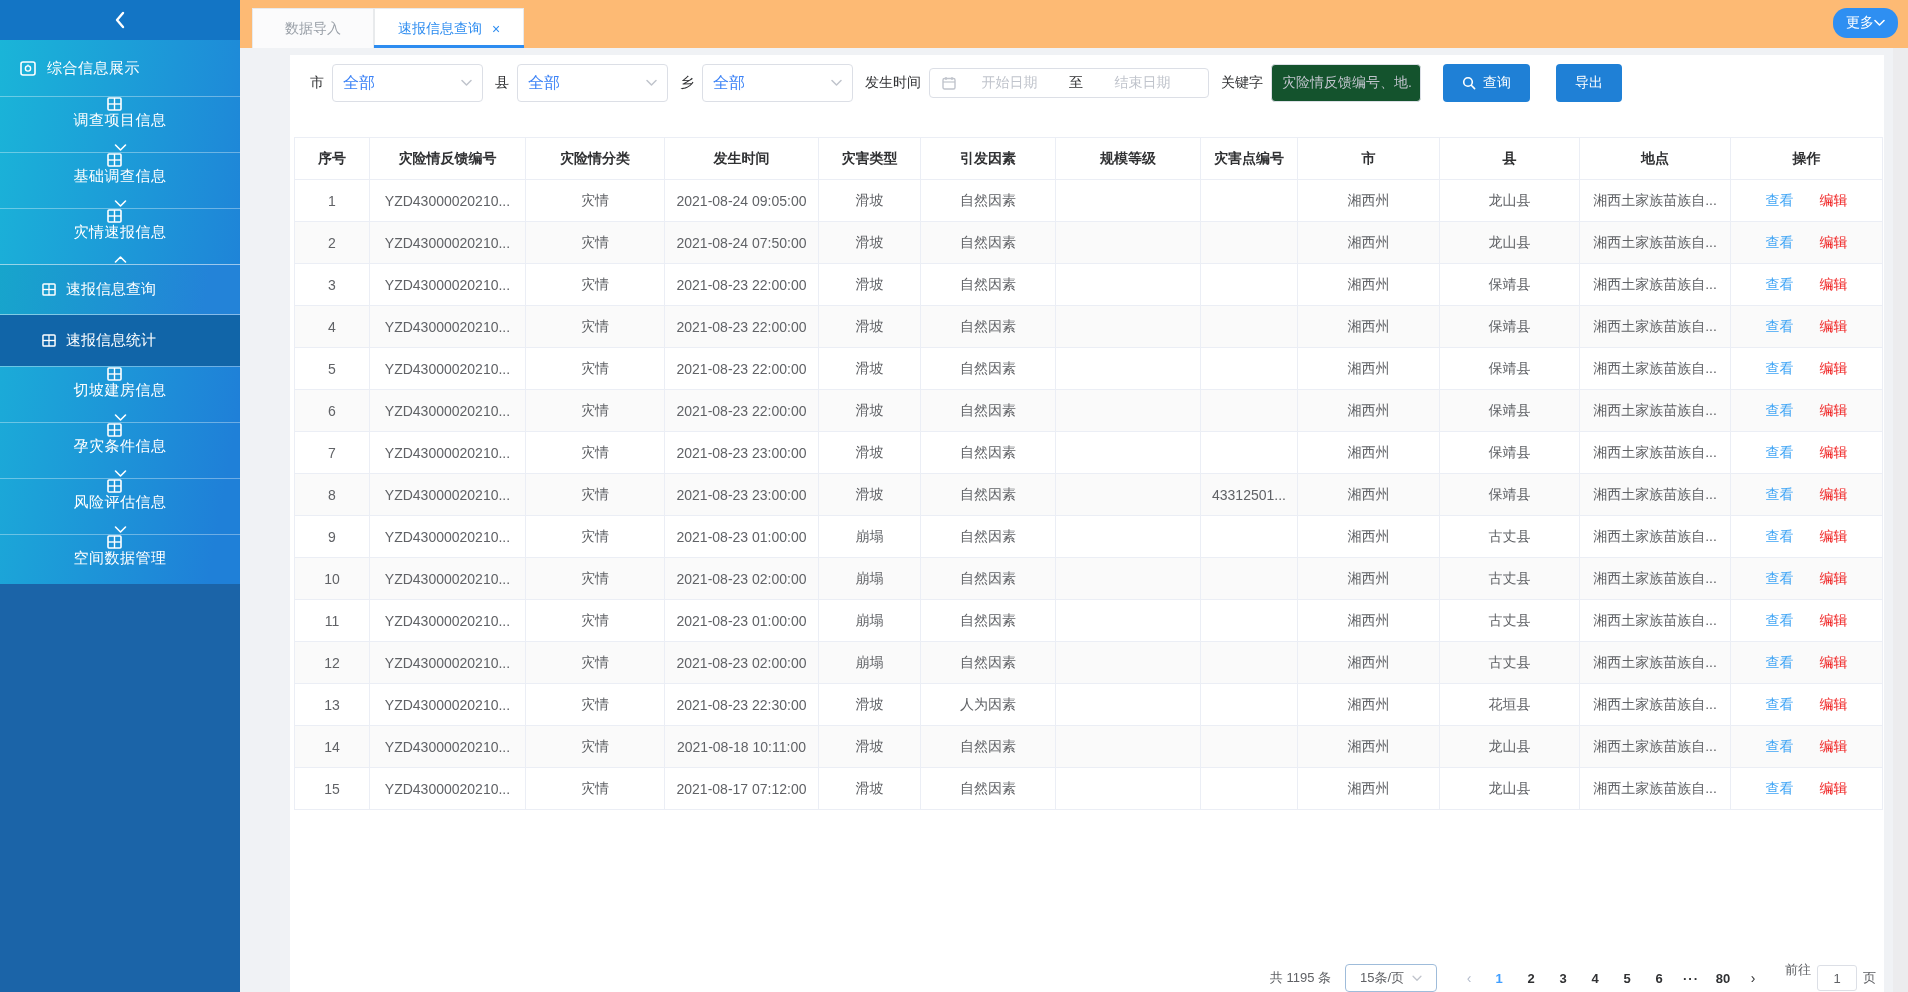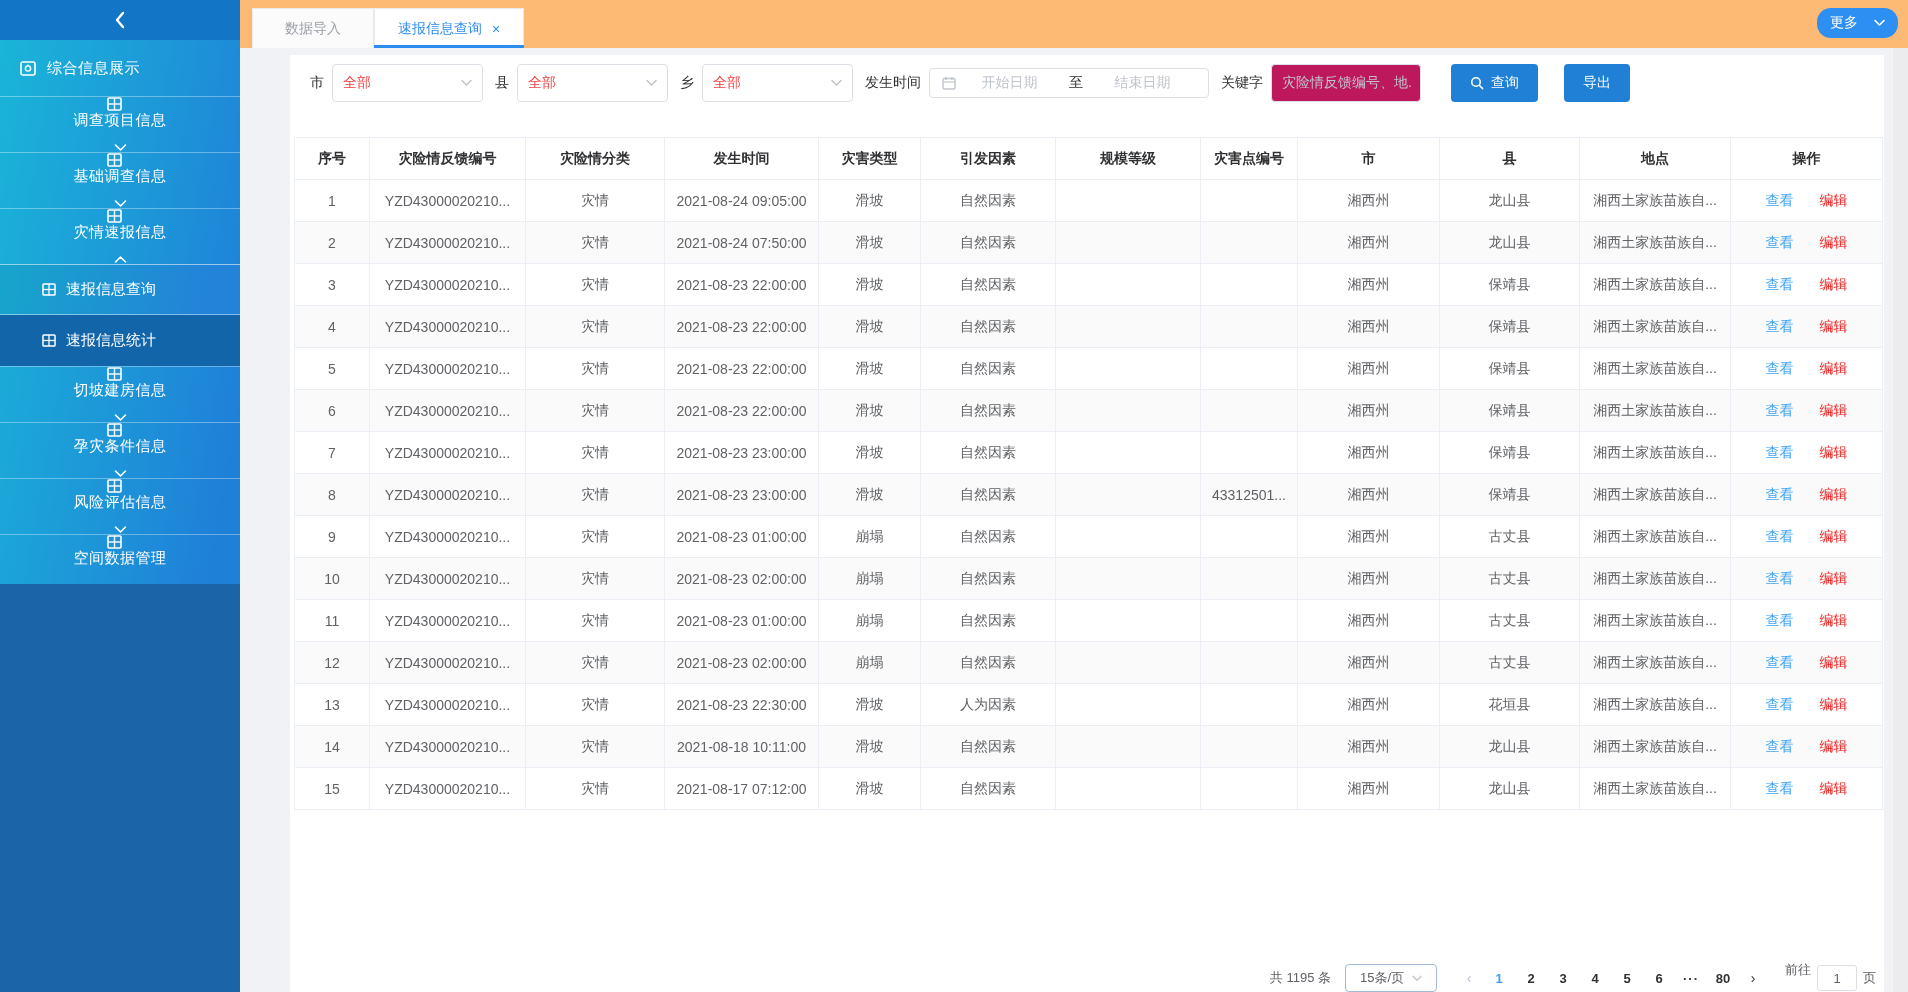--- a/index.html
+++ b/index.html
@@ -27,39 +27,39 @@
   .main { position:absolute; left:240px; top:0; right:0; height:992px; background:#f0f2f5; }
   .accent-strip { position:absolute; top:0; right:0; width:158px; height:4px; background:#2176d9; }
   .tabbar { position:absolute; left:0; top:0; right:0; height:48px; background:#fdba74; }
   .tab { position:absolute; top:8px; height:40px; display:flex; align-items:center; justify-content:center;
          background:#fbfbfc; border:1px solid #e8eaec; border-bottom:none; font-size:14px; color:#9aa0a8; cursor:pointer; }
   .tab.t1 { left:12px; width:122px; }
   .tab.t2 { left:134px; width:150px; background:#fff; color:#2d8cf0; }
   .tab .close { margin-left:10px; font-size:14px; color:#2d8cf0; cursor:pointer; line-height:1; }
   .tab-underline { position:absolute; left:134px; top:45px; width:150px; height:3px; background:#2d8cf0; }
   .more-btn { position:absolute; top:8px; right:10px; height:30px; padding:0 13px; background:#2e8ff2; color:#fff;
-              border-radius:14px; display:flex; align-items:center; gap:16px; font-size:14px; cursor:pointer; }
+              border-radius:14px; display:flex; align-items:center; gap:0; font-size:14px; cursor:pointer; }
   .scroll-track { position:absolute; right:0; top:48px; bottom:0; width:15px; background:#ececee; }
 
   
   .card { position:absolute; left:50px; top:55px; width:1594px; height:937px; background:#fff; }
   .filters { display:flex; align-items:center; padding:8px 0 0 20px; height:48px; }
   .flabel { font-size:14px; color:#303133; font-weight:500; margin:0 8px 0 12px; white-space:nowrap; }
   .flabel.first { margin-left:0; }
   .sel { width:151px; height:38px; border:1px solid #dcdfe6; border-radius:4px; background:#fff;
          display:flex; align-items:center; justify-content:space-between; padding:0 10px; cursor:pointer; }
-  .sel .sel-val { font-size:14px; color:#ef4444; }
+  .sel .sel-val { font-size:16px; color:#3b82f6; }
   .datebox { width:280px; height:30px; border:1px solid #dcdfe6; border-radius:4px; background:#fff;
              display:flex; align-items:center; padding:0 12px; cursor:pointer; }
   .datebox .ph { font-size:14px; color:#c0c4cc; flex:1; text-align:center; }
   .datebox .sep { font-size:14px; color:#303133; padding:0 6px; }
-  .kw { width:150px; height:38px; border:1px solid #dcdfe6; border-radius:4px; background:#be185d;
+  .kw { width:150px; height:38px; border:1px solid #dcdfe6; border-radius:4px; background:#14532d;
         display:flex; align-items:center; padding:0 10px; overflow:hidden; }
   .kw .ph { font-size:14px; color:#c0c4cc; white-space:nowrap; }
-  .btn { height:38px; padding:0 19px; margin-left:30px; background:#1f80d6; color:#fff; border:none; border-radius:4px;
+  .btn { height:38px; padding:0 19px; margin-left:22px; background:#1f80d6; color:#fff; border:none; border-radius:4px;
          font-size:14px; display:flex; align-items:center; gap:7px; cursor:pointer; font-family:inherit; }
   .btn.export { margin-left:26px; }
 
   
   table.grid { border-collapse:collapse; margin:34px 0 0 4px; width:1588px; table-layout:fixed; }
   .grid th { height:42px; border:1px solid #ebeef5; font-size:14px; color:#303133; font-weight:bold; text-align:center; background:#fff; }
   .grid td { height:42px; border:1px solid #ebeef5; font-size:14px; color:#606266; text-align:center;
              white-space:nowrap; overflow:hidden; }
   .grid tbody tr:nth-child(even) { background:#fafafa; }
   .op-link { text-decoration:none; font-size:14px; cursor:pointer; }

